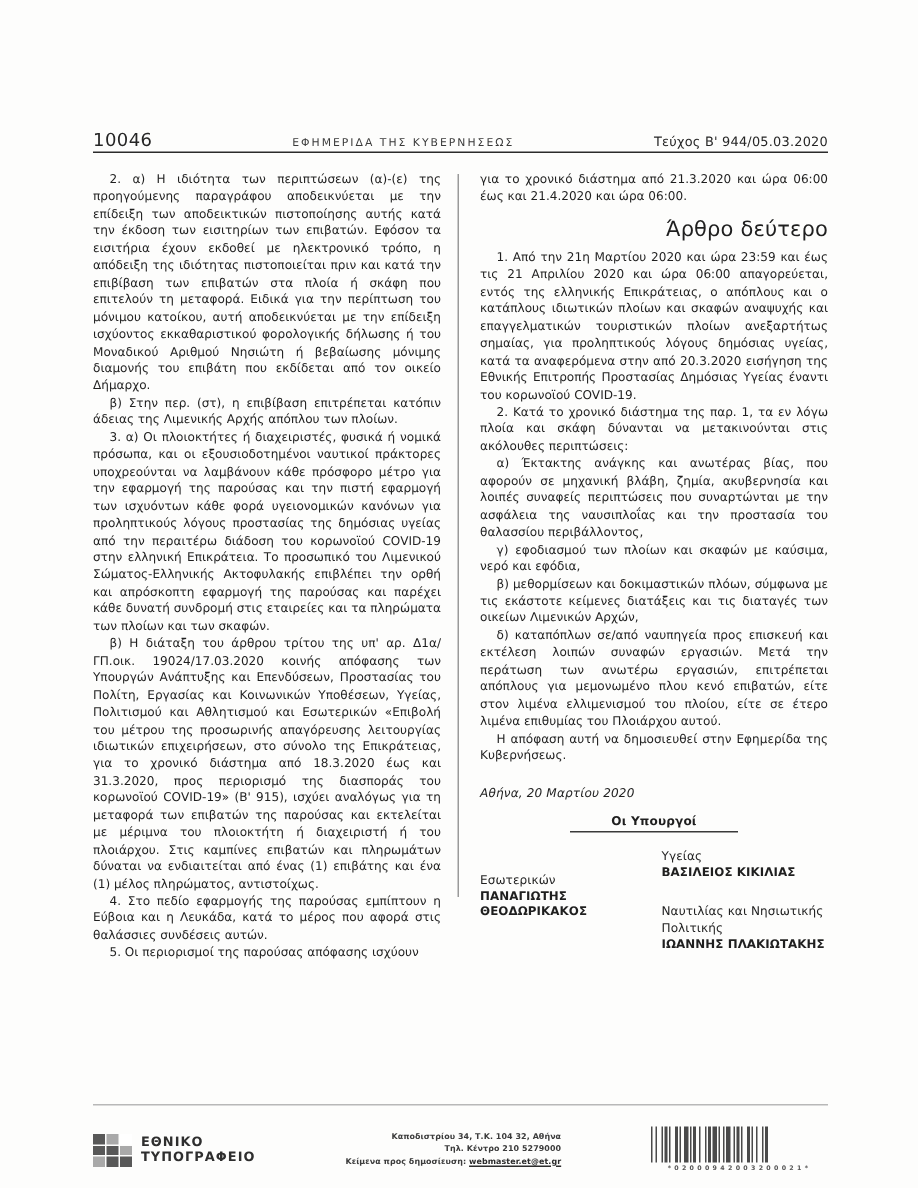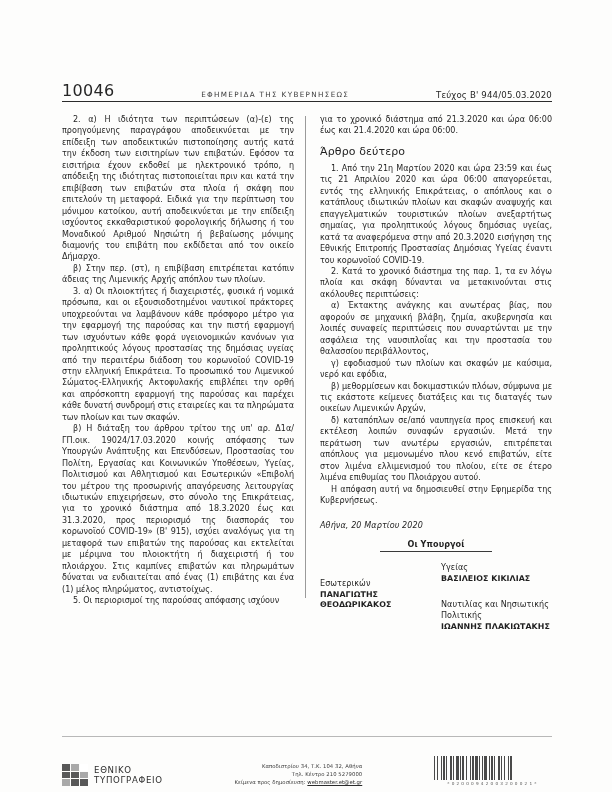--- a/index.html
+++ b/index.html
@@ -30,21 +30,21 @@
     position: absolute;
     left: 62px;
     top: 80px;
     width: 490px;
     height: 20px;
     display: flex;
     align-items: flex-end;
     justify-content: space-between;
   }
   .runhead-page {
-    font-size: 16px;
+    font-size: 12px;
     letter-spacing: .3px;
     color: #262626;
   }
   .runhead-title {
     font-size: 7.2px;
     letter-spacing: 1.35px;
     color: #3a3a3a;
     transform: translateY(-1px);
   }
   .runhead-issue {
@@ -93,23 +93,23 @@
     text-align: justify;
     text-justify: inter-word;
     text-indent: 11px;
     color: #1f1f1f;
     hyphens: manual;
   }
   p.para.noind { text-indent: 0; }
 
   h2.article {
     margin: 8px 0 5px 0;
-    font-size: 11px;
+    font-size: 14px;
     font-weight: normal;
-    text-align: left;
+    text-align: right;
     color: #1f1f1f;
     letter-spacing: .1px;
   }
 
   
   .signblock {
     margin-top: 14px;
     font-size: 8.05px;
     color: #1f1f1f;
   }
@@ -157,22 +157,23 @@
     height: 0;
     border-top: .7px solid #b8b8b8;
   }
   .footer {
     position: absolute;
     left: 62px;
     top: 744px;
     width: 490px;
     height: 42px;
     display: flex;
-    align-items: flex-end;
+    align-items: center;
     justify-content: space-between;
+    font-weight: bold;
   }
   .brand {
     display: flex;
     align-items: center;
     gap: 6px;
     padding-top: 4px;
   }
   .brand-emblem {
     width: 26px;
     height: 22px;
@@ -241,20 +242,21 @@
 
   <div class="col-divider"></div>
 
   <div class="columns">
 
     <div class="col col-left">
       <p class="para">2. α) Η ιδιότητα των περιπτώσεων (α)-(ε) της προηγούμενης παραγράφου αποδεικνύεται με την επίδειξη των αποδεικτικών πιστοποίησης αυτής κατά την έκδοση των εισιτηρίων των επιβατών. Εφόσον τα εισιτήρια έχουν εκδοθεί με ηλεκτρονικό τρόπο, η απόδειξη της ιδιότητας πιστοποιείται πριν και κατά την επιβίβαση των επιβατών στα πλοία ή σκάφη που επιτελούν τη μεταφορά. Ειδικά για την περίπτωση του μόνιμου κατοίκου, αυτή αποδεικνύεται με την επίδειξη ισχύοντος εκκαθαριστικού φορολογικής δήλωσης ή του Μοναδικού Αριθμού Νησιώτη ή βεβαίωσης μόνιμης διαμονής του επιβάτη που εκδίδεται από τον οικείο Δήμαρχο.</p>
       <p class="para">β) Στην περ. (στ), η επιβίβαση επιτρέπεται κατόπιν άδειας της Λιμενικής Αρχής απόπλου των πλοίων.</p>
       <p class="para">3. α) Οι πλοιοκτήτες ή διαχειριστές, φυσικά ή νομικά πρόσωπα, και οι εξουσιοδοτημένοι ναυτικοί πράκτορες υποχρεούνται να λαμβάνουν κάθε πρόσφορο μέτρο για την εφαρμογή της παρούσας και την πιστή εφαρμογή των ισχυόντων κάθε φορά υγειονομικών κανόνων για προληπτικούς λόγους προστασίας της δημόσιας υγείας από την περαιτέρω διάδοση του κορωνοϊού COVID-19 στην ελληνική Επικράτεια. Το προσωπικό του Λιμενικού Σώματος-Ελληνικής Ακτοφυλακής επιβλέπει την ορθή και απρόσκοπτη εφαρμογή της παρούσας και παρέχει κάθε δυνατή συνδρομή στις εταιρείες και τα πληρώματα των πλοίων και των σκαφών.</p>
       <p class="para">β) Η διάταξη του άρθρου τρίτου της υπ' αρ. Δ1α/ΓΠ.οικ. 19024/17.03.2020 κοινής απόφασης των Υπουργών Ανάπτυξης και Επενδύσεων, Προστασίας του Πολίτη, Εργασίας και Κοινωνικών Υποθέσεων, Υγείας, Πολιτισμού και Αθλητισμού και Εσωτερικών «Επιβολή του μέτρου της προσωρινής απαγόρευσης λειτουργίας ιδιωτικών επιχειρήσεων, στο σύνολο της Επικράτειας, για το χρονικό διάστημα από 18.3.2020 έως και 31.3.2020, προς περιορισμό της διασποράς του κορωνοϊού COVID-19» (Β' 915), ισχύει αναλόγως για τη μεταφορά των επιβατών της παρούσας και εκτελείται με μέριμνα του πλοιοκτήτη ή διαχειριστή ή του πλοιάρχου. Στις καμπίνες επιβατών και πληρωμάτων δύναται να ενδιαιτείται από ένας (1) επιβάτης και ένα (1) μέλος πληρώματος, αντιστοίχως.</p>
+      <p class="para">4. Στο πεδίο εφαρμογής της παρούσας εμπίπτουν η Εύβοια και η Λευκάδα, κατά το μέρος που αφορά στις θαλάσσιες συνδέσεις αυτών.</p>
       <p class="para">5. Οι περιορισμοί της παρούσας απόφασης ισχύουν</p>
     </div>
 
     <div class="col col-right">
       <p class="para noind">για το χρονικό διάστημα από 21.3.2020 και ώρα 06:00 έως και 21.4.2020 και ώρα 06:00.</p>
       <h2 class="article">Άρθρο δεύτερο</h2>
       <p class="para">1. Από την 21η Μαρτίου 2020 και ώρα 23:59 και έως τις 21 Απριλίου 2020 και ώρα 06:00 απαγορεύεται, εντός της ελληνικής Επικράτειας, ο απόπλους και ο κατάπλους ιδιωτικών πλοίων και σκαφών αναψυχής και επαγγελματικών τουριστικών πλοίων ανεξαρτήτως σημαίας, για προληπτικούς λόγους δημόσιας υγείας, κατά τα αναφερόμενα στην από 20.3.2020 εισήγηση της Εθνικής Επιτροπής Προστασίας Δημόσιας Υγείας έναντι του κορωνοϊού COVID-19.</p>
       <p class="para">2. Κατά το χρονικό διάστημα της παρ. 1, τα εν λόγω πλοία και σκάφη δύνανται να μετακινούνται στις ακόλουθες περιπτώσεις:</p>
       <p class="para">α) Έκτακτης ανάγκης και ανωτέρας βίας, που αφορούν σε μηχανική βλάβη, ζημία, ακυβερνησία και λοιπές συναφείς περιπτώσεις που συναρτώνται με την ασφάλεια της ναυσιπλοΐας και την προστασία του θαλασσίου περιβάλλοντος,</p>
       <p class="para">γ) εφοδιασμού των πλοίων και σκαφών με καύσιμα, νερό και εφόδια,</p>

